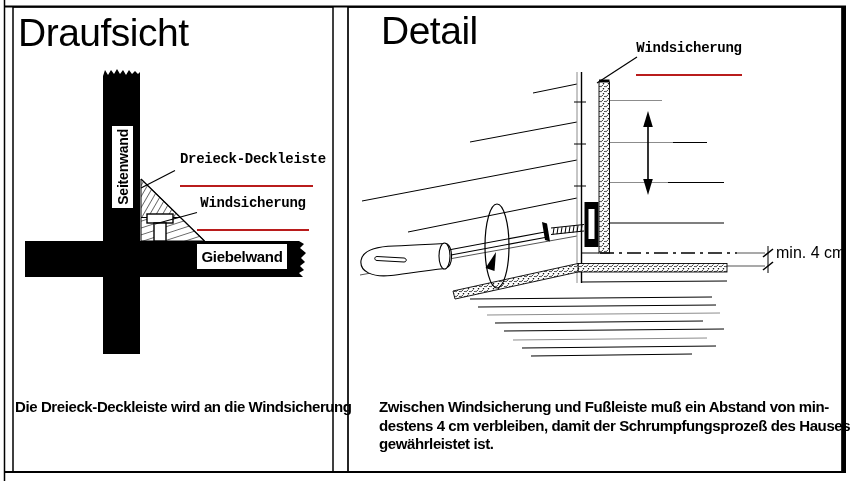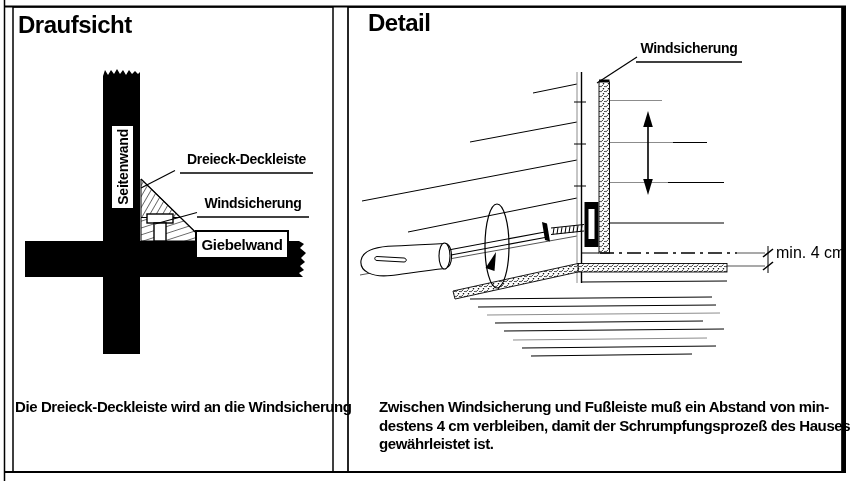--- a/index.html
+++ b/index.html
@@ -1,21 +1,21 @@
 <!DOCTYPE html>
 <html><head>
 <meta charset="utf-8">
 <style>
   html,body{margin:0;padding:0;background:#fff;}
   body{width:850px;height:481px;position:relative;overflow:hidden;
        font-family:"Liberation Sans",sans-serif;color:#000;}
   .abs{position:absolute;}
-  .title{font-size:24px;font-weight:bold;letter-spacing:-0.5px;white-space:nowrap;}
+  .title{font-size:39px;font-weight:normal;letter-spacing:-0.5px;white-space:nowrap;}
   .lbl{font-size:14px;font-weight:bold;letter-spacing:-0.3px;text-align:center;
-       border-bottom:2px solid #404040;padding-bottom:5px;white-space:nowrap;}
+       border-bottom:2px solid #b91c1c;padding-bottom:18px;white-space:nowrap;font-family:Liberation Mono, monospace;}
   .wallbox{background:#fff;border:2px solid #000;display:flex;
            align-items:center;justify-content:center;}
   .vtext{writing-mode:vertical-rl;transform:rotate(180deg);
          font-size:14px;font-weight:bold;letter-spacing:-0.2px;white-space:nowrap;}
   .htext{font-size:15px;font-weight:bold;letter-spacing:-0.3px;white-space:nowrap;}
   .dim{font-size:16px;font-weight:normal;white-space:nowrap;}
   .caption{font-size:15px;font-weight:bold;letter-spacing:-0.4px;line-height:18.5px;}
   .cap-line{display:block;white-space:nowrap;}
   svg{position:absolute;left:0;top:0;}
 </style>
@@ -170,33 +170,33 @@
     <line x1="844" y1="7" x2="844" y2="472" stroke="#000" stroke-width="4"></line>
   </g>
 </svg>
 
 <div class="abs title" style="left:18px;top:11px;">Draufsicht</div>
 
 <div class="abs wallbox" style="left:110px;top:124px;width:21px;height:82px;">
   <span class="vtext">Seitenwand</span>
 </div>
 
-<div class="abs wallbox" style="left:195px;top:230px;width:90px;height:25px;text-align:center;">
+<div class="abs wallbox" style="left:195px;top:242px;width:90px;height:25px;text-align:center;">
   <span class="htext">Giebelwand</span>
 </div>
 
 <div class="abs lbl" style="left:180px;top:151px;width:133px;">Dreieck-Deckleiste</div>
 
 <div class="abs lbl" style="left:197px;top:195px;width:112px;">Windsicherung</div>
 
 <div class="abs caption" style="left:15px;top:398px;width:265px;">
   <span class="cap-line">Die Dreieck-Deckleiste wird an die Windsicherung</span>
 </div>
 
-<div class="abs title" style="left:368px;top:9px;">Detail</div>
+<div class="abs title" style="left:381px;top:9px;">Detail</div>
 
 <div class="abs lbl" style="left:636px;top:40px;width:106px;">Windsicherung</div>
 
 <div class="abs dim" style="left:776px;top:244px;">min. 4 cm</div>
 
 <div class="abs caption" style="left:379px;top:398px;width:452px;">
   <span class="cap-line">Zwischen Windsicherung und Fußleiste muß ein Abstand von min-</span>
   <span class="cap-line">destens 4 cm verbleiben, damit der Schrumpfungsprozeß des Hauses</span>
   <span class="cap-line">gewährleistet ist.</span>
 </div>

